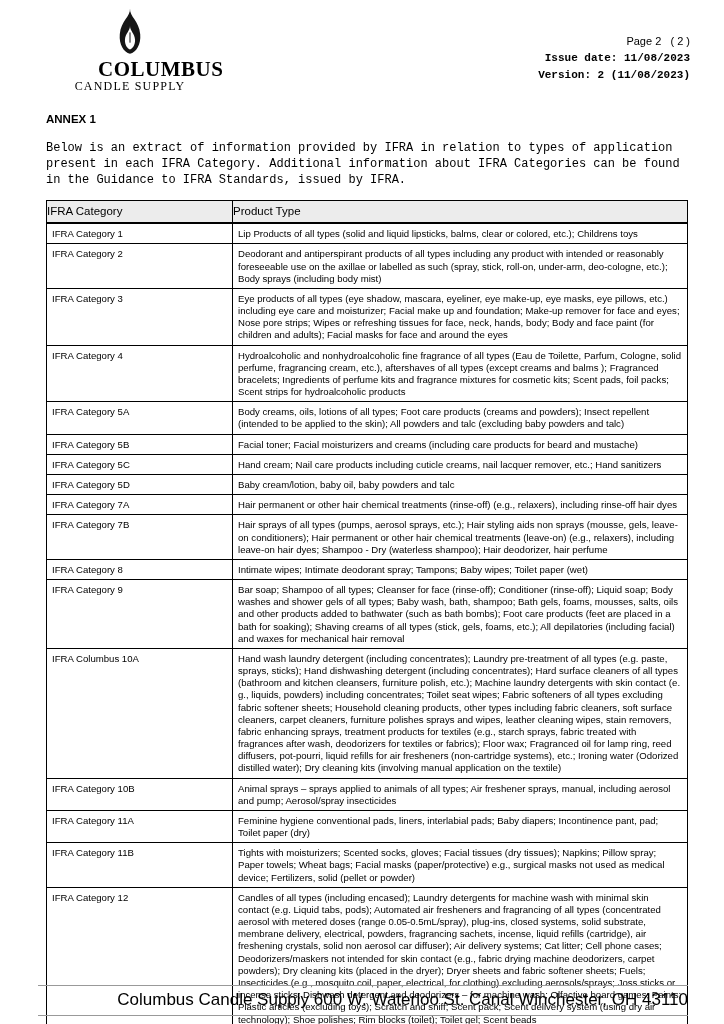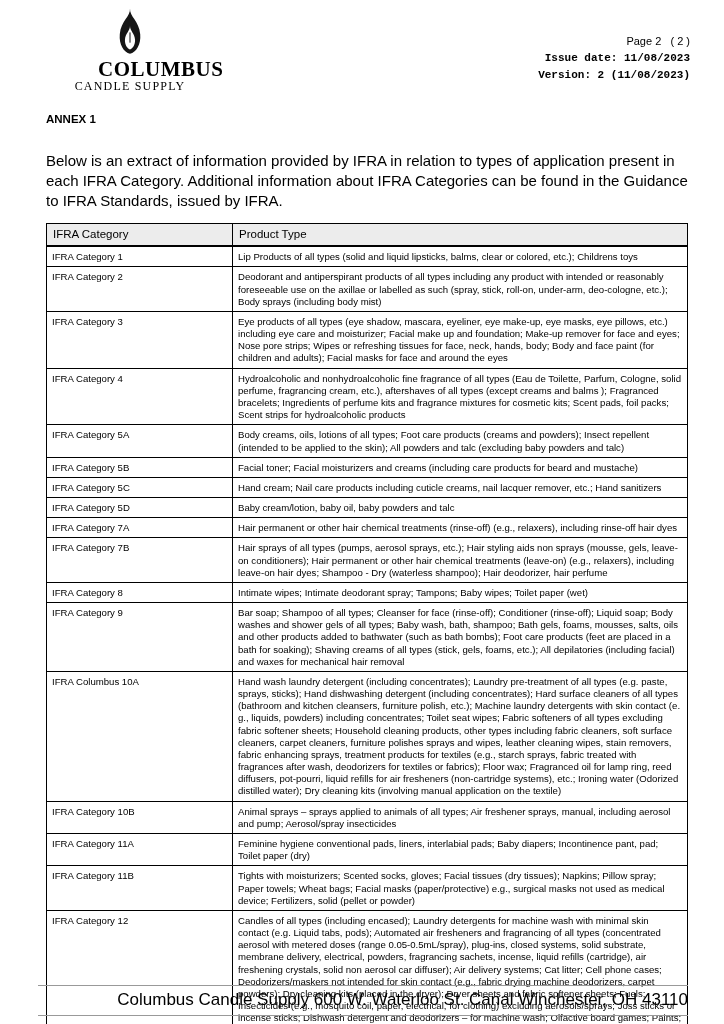--- a/index.html
+++ b/index.html
@@ -26,28 +26,28 @@
     font-weight: 400; font-size: 12px; line-height: 1.15; letter-spacing: 1.2px;
     white-space: nowrap;
   }
   
   .hdr-right { position: absolute; right: 34px; top: 33px; text-align: right; font-size: 11px; line-height: 17px; }
   .hdr-right .page-info { font-weight: 400; white-space: pre; }
   .hdr-right .bold { font-weight: 700; font-family: Liberation Mono, monospace; }
   
   .content { position: absolute; left: 46px; right: 36px; top: 113px; }
   .annex { font-weight: 700; font-size: 11.5px; }
-  .intro { font-size: 15px; line-height: 1.34; margin: 26px 0 12px 0; }
+  .intro { font-size: 12px; line-height: 1.34; margin: 15px 0 12px 0; font-family: Liberation Mono, monospace; }
   
   table.ifra { border-collapse: collapse; width: 100%; table-layout: fixed; }
   table.ifra th, table.ifra td { border: 1px solid #000; vertical-align: top; text-align: left; }
   table.ifra th {
     background: #ececec;
     font-weight: 400; font-size: 11.5px;
-    padding: 4px 6px 5px 6px;
+    padding: 4px 6px 5px 0;
     border-bottom-width: 2px;
   }
   table.ifra td { font-size: 9.6px; line-height: 1.27; padding: 4px 5px 3px 5px; }
   col.c1 { width: 186px; }
   
   .footer {
     position: absolute; left: 38px; right: 36px; top: 985px;
     border-top: 1px solid #999; border-bottom: 1px solid #999;
     text-align: right; font-size: 17px; padding: 4px 0 5px 0;
   }

